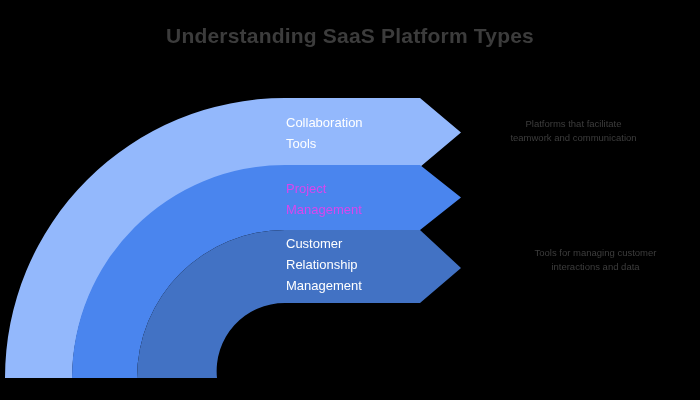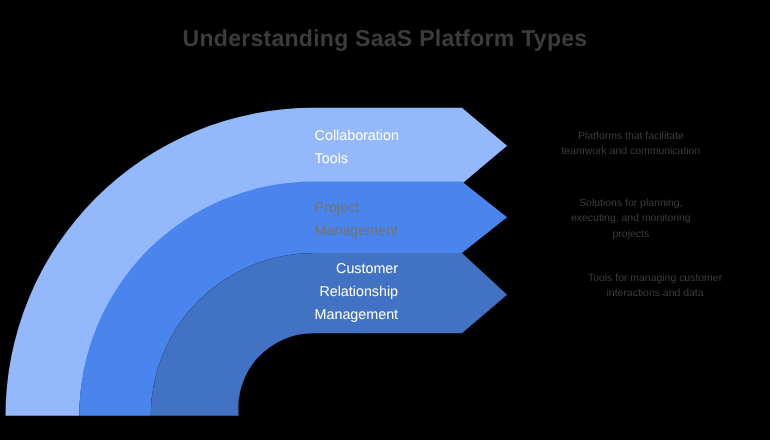--- a/index.html
+++ b/index.html
@@ -101,30 +101,27 @@
              L 461,268
              L 420,303
              L 285,303
              A 68,68 0 0 0 217,378
              Z" fill="#4272c4"></path>
   </svg>
 
   <div class="band-label" id="label-0" style="color: rgb(255, 255, 255);">Collaboration
 Tools</div>
 
-  <div class="band-label" id="label-1" style="color: #737373;">Project
+  <div class="band-label" id="label-1" style="color: #d946ef;">Project
 Management</div>
 
-  <div class="band-label" id="label-2" style="color: rgb(255, 255, 255); text-align: right;">Customer
+  <div class="band-label" id="label-2" style="color: rgb(255, 255, 255);">Customer
 Relationship
 Management</div>
 
   <div class="desc" id="desc-0" style="color: rgb(61, 61, 61);">Platforms that facilitate
 teamwork and communication</div>
 
-  <div class="desc" id="desc-1" style="color: rgb(61, 61, 61);">Solutions for planning,
-executing, and monitoring
-projects</div>
 
   <div class="desc" id="desc-2" style="color: rgb(61, 61, 61);">Tools for managing customer
 interactions and data</div>
 
 </div>
 
 </body></html>

